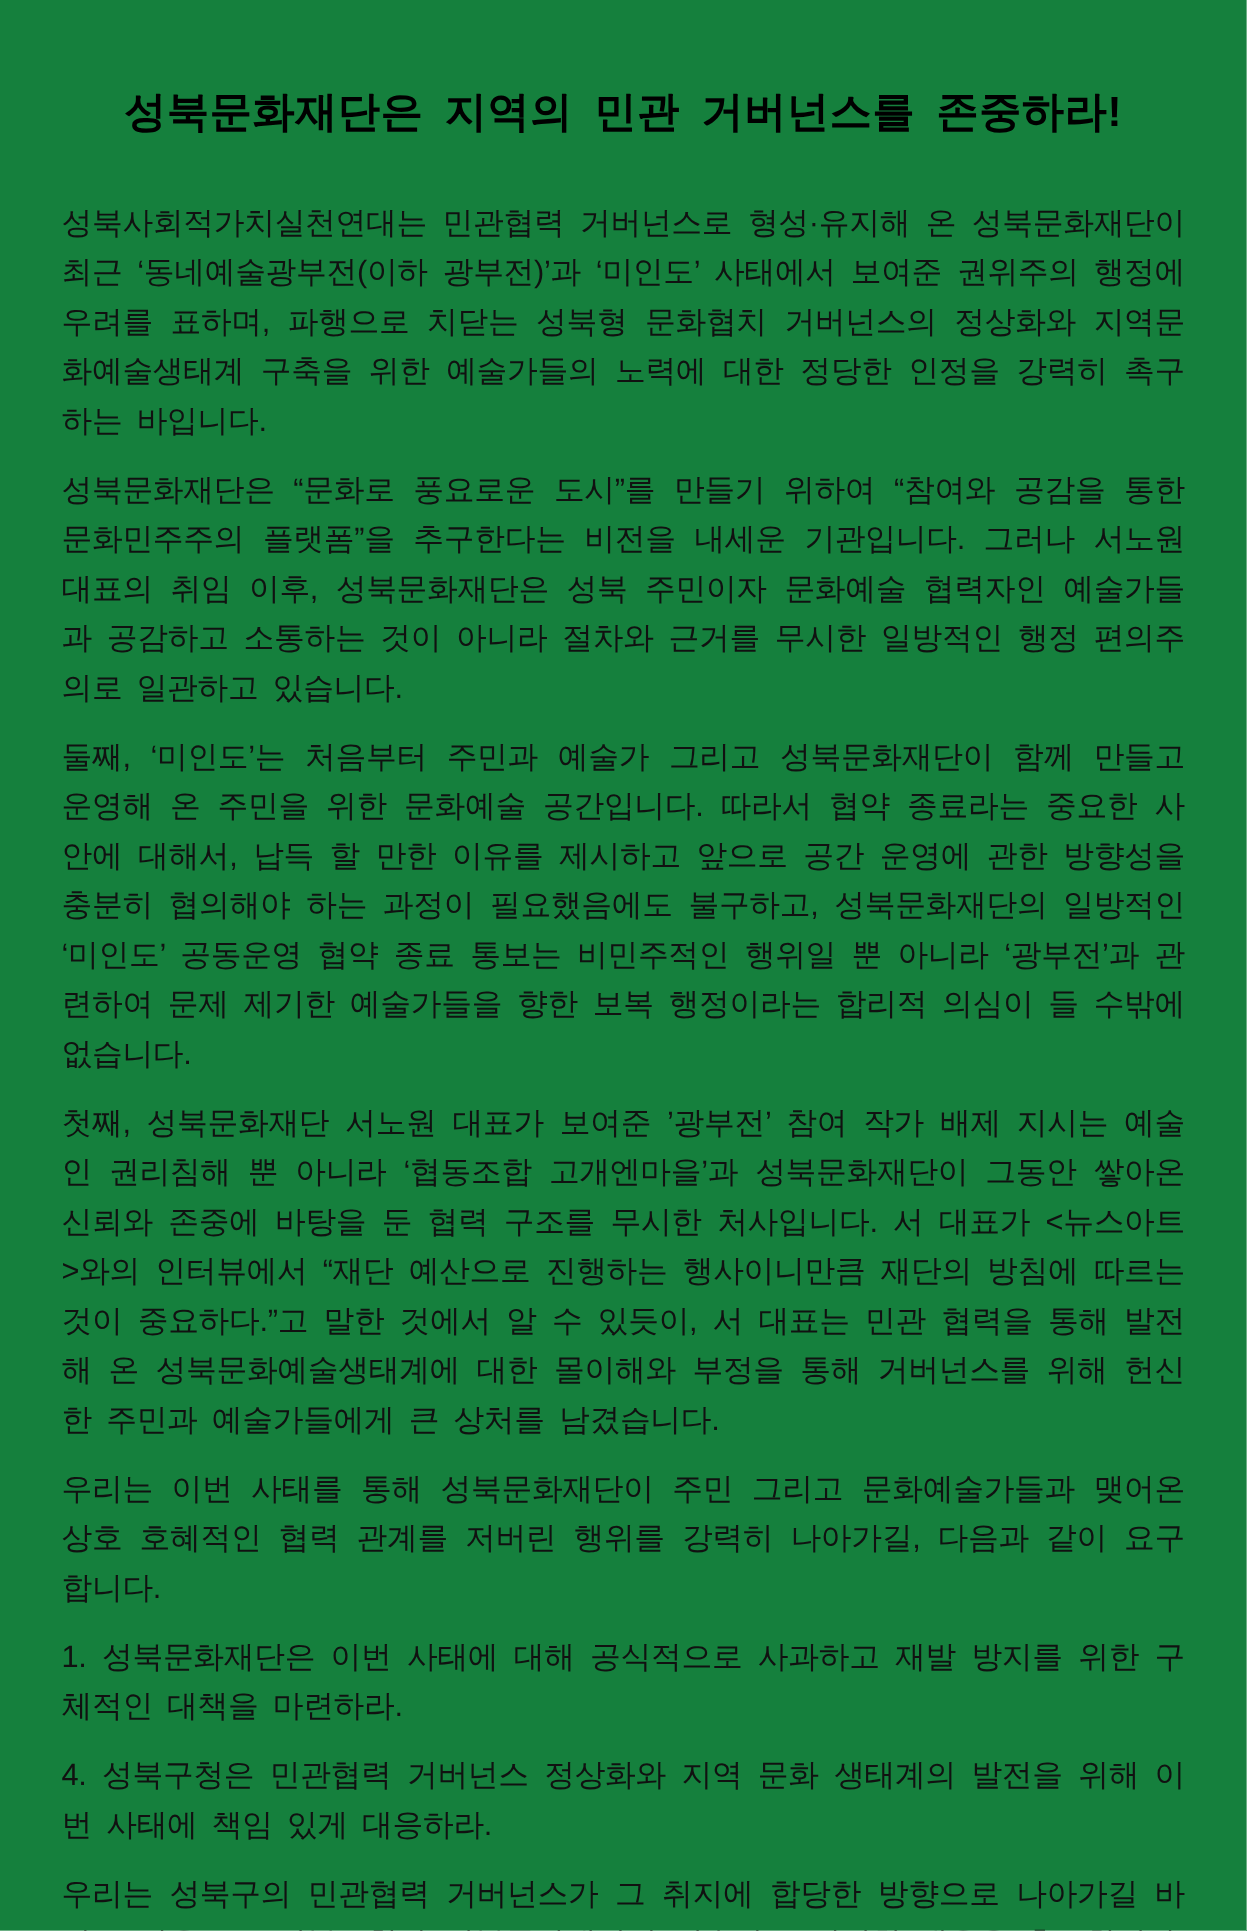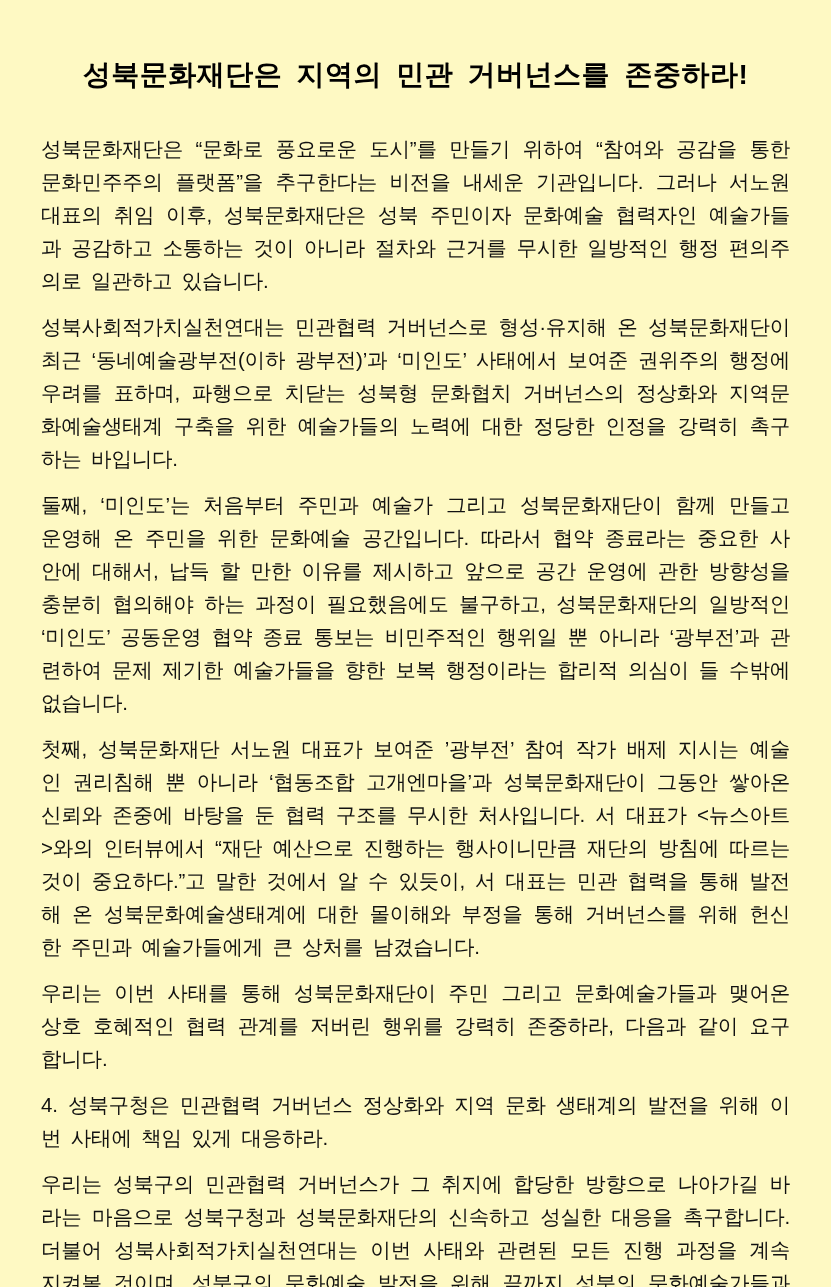--- a/index.html
+++ b/index.html
@@ -12,21 +12,21 @@
     height: 1287px;
     overflow: hidden;
     color: #111111;
     font-family: "Liberation Sans", "DejaVu Sans", sans-serif;
   }
   .page {
     box-sizing: border-box;
     width: 831px;
     height: 1287px;
     padding: 56px 41px 0 41px;
-    background: #fef9c3;
+    background: #15803d;
   }
   .doc-title {
     margin: 0 0 38px 0;
     text-align: center;
     font-size: 28px;
     line-height: 38px;
     font-weight: bold;
     letter-spacing: 0.5px;
     word-spacing: 6px;
     color: #000000;
@@ -42,21 +42,22 @@
     word-break: break-all;
   }
   .para:last-of-type { margin-bottom: 0; }
 </style>
 </head>
 <body>
 
 <div class="page">
   <h1 class="doc-title">성북문화재단은 지역의 민관 거버넌스를 존중하라!</h1>
 
+  <p class="para">성북사회적가치실천연대는 민관협력 거버넌스로 형성·유지해 온 성북문화재단이 최근 ‘동네예술광부전(이하 광부전)’과 ‘미인도’ 사태에서 보여준 권위주의 행정에 우려를 표하며, 파행으로 치닫는 성북형 문화협치 거버넌스의 정상화와 지역문화예술생태계 구축을 위한 예술가들의 노력에 대한 정당한 인정을 강력히 촉구하는 바입니다.</p>
   <p class="para">성북문화재단은 “문화로 풍요로운 도시”를 만들기 위하여 “참여와 공감을 통한 문화민주주의 플랫폼”을 추구한다는 비전을 내세운 기관입니다. 그러나 서노원 대표의 취임 이후, 성북문화재단은 성북 주민이자 문화예술 협력자인 예술가들과 공감하고 소통하는 것이 아니라 절차와 근거를 무시한 일방적인 행정 편의주의로 일관하고 있습니다.</p>
-  <p class="para">성북사회적가치실천연대는 민관협력 거버넌스로 형성·유지해 온 성북문화재단이 최근 ‘동네예술광부전(이하 광부전)’과 ‘미인도’ 사태에서 보여준 권위주의 행정에 우려를 표하며, 파행으로 치닫는 성북형 문화협치 거버넌스의 정상화와 지역문화예술생태계 구축을 위한 예술가들의 노력에 대한 정당한 인정을 강력히 촉구하는 바입니다.</p>
   <p class="para">둘째, ‘미인도’는 처음부터 주민과 예술가 그리고 성북문화재단이 함께 만들고 운영해 온 주민을 위한 문화예술 공간입니다. 따라서 협약 종료라는 중요한 사안에 대해서, 납득 할 만한 이유를 제시하고 앞으로 공간 운영에 관한 방향성을 충분히 협의해야 하는 과정이 필요했음에도 불구하고, 성북문화재단의 일방적인 ‘미인도’ 공동운영 협약 종료 통보는 비민주적인 행위일 뿐 아니라 ‘광부전’과 관련하여 문제 제기한 예술가들을 향한 보복 행정이라는 합리적 의심이 들 수밖에 없습니다.</p>
   <p class="para">첫째, 성북문화재단 서노원 대표가 보여준 ’광부전’ 참여 작가 배제 지시는 예술인 권리침해 뿐 아니라 ‘협동조합 고개엔마을’과 성북문화재단이 그동안 쌓아온 신뢰와 존중에 바탕을 둔 협력 구조를 무시한 처사입니다. 서 대표가 &lt;뉴스아트&gt;와의 인터뷰에서 “재단 예산으로 진행하는 행사이니만큼 재단의 방침에 따르는 것이 중요하다.”고 말한 것에서 알 수 있듯이, 서 대표는 민관 협력을 통해 발전해 온 성북문화예술생태계에 대한 몰이해와 부정을 통해 거버넌스를 위해 헌신한 주민과 예술가들에게 큰 상처를 남겼습니다.</p>
-  <p class="para">우리는 이번 사태를 통해 성북문화재단이 주민 그리고 문화예술가들과 맺어온 상호 호혜적인 협력 관계를 저버린 행위를 강력히 존중하라, 다음과 같이 요구합니다.</p>
+  <p class="para">우리는 이번 사태를 통해 성북문화재단이 주민 그리고 문화예술가들과 맺어온 상호 호혜적인 협력 관계를 저버린 행위를 강력히 나아가길, 다음과 같이 요구합니다.</p>
+  <p class="para">1. 성북문화재단은 이번 사태에 대해 공식적으로 사과하고 재발 방지를 위한 구체적인 대책을 마련하라.</p>
   <p class="para">4. 성북구청은 민관협력 거버넌스 정상화와 지역 문화 생태계의 발전을 위해 이번 사태에 책임 있게 대응하라.</p>
   <p class="para">우리는 성북구의 민관협력 거버넌스가 그 취지에 합당한 방향으로 나아가길 바라는 마음으로 성북구청과 성북문화재단의 신속하고 성실한 대응을 촉구합니다. 더불어 성북사회적가치실천연대는 이번 사태와 관련된 모든 진행 과정을 계속 지켜볼 것이며, 성북구의 문화예술 발전을 위해 끝까지 성북의 문화예술가들과 연대할 것임을 약속합니다.</p>
 
 </div>
 
 </body></html>

